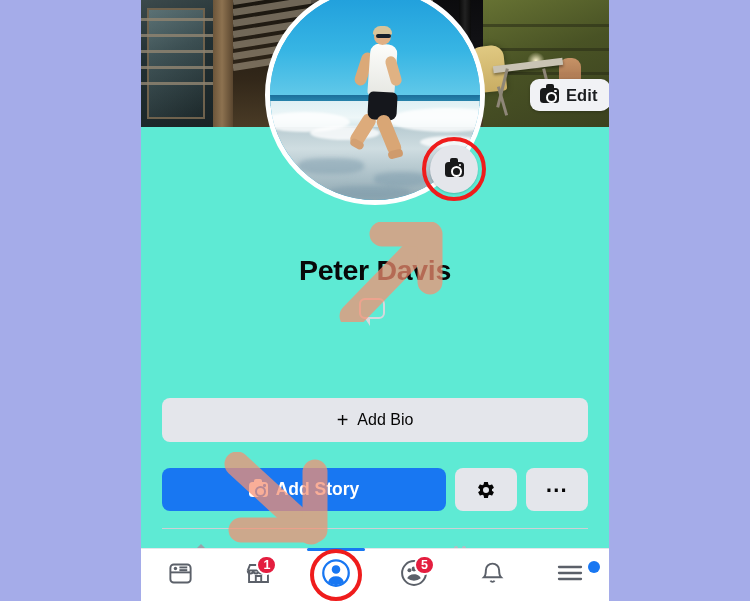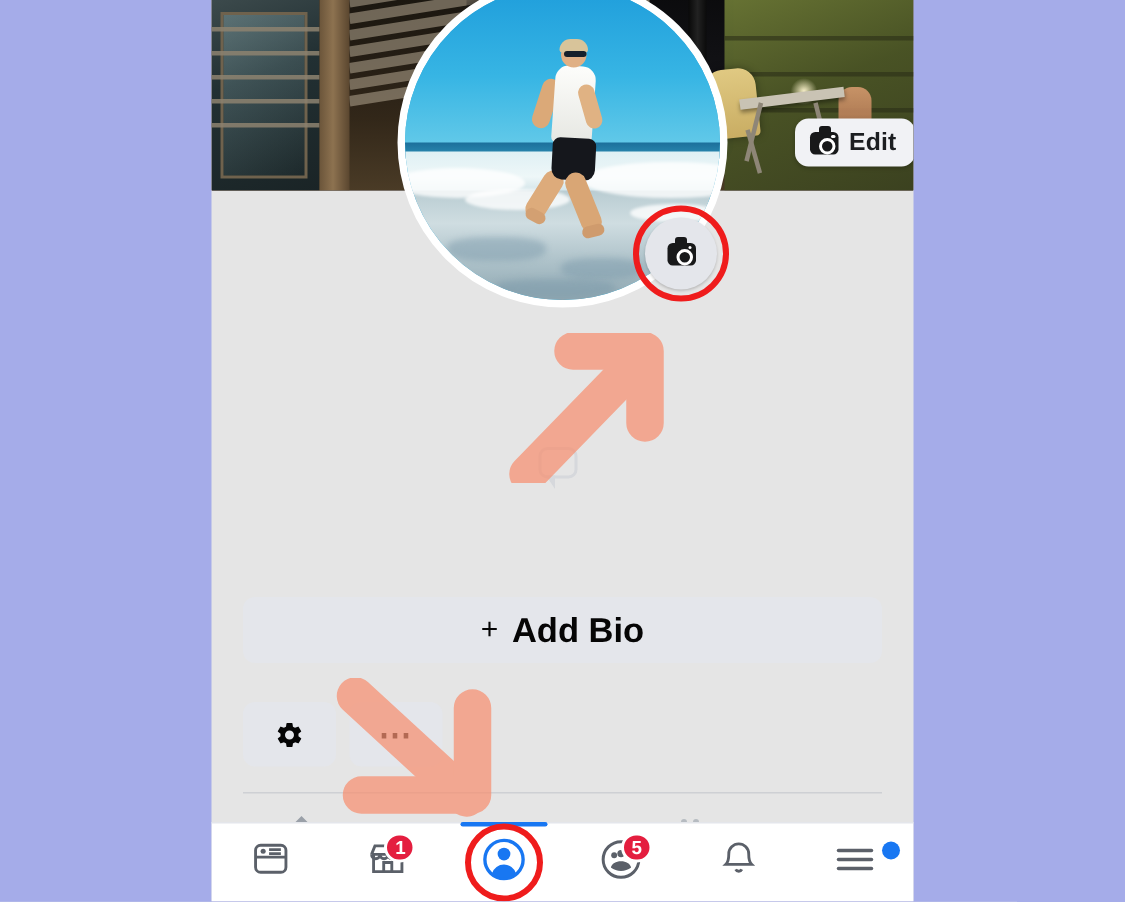--- a/index.html
+++ b/index.html
@@ -14,21 +14,21 @@
     position: relative;
     width: 750px; height: 601px;
     background: #a5ace9;
   }
 
   
   #phone {
     position: absolute;
     left: 141px; top: 0;
     width: 468px; height: 601px;
-    background: #e5e5e5;
+    background: #5eead4;
     overflow: hidden;
   }
 
   
   .cover {
     position: absolute;
     left: 0; top: 0;
     width: 468px; height: 127px;
     overflow: hidden;
     background: #2a2118;
@@ -301,21 +301,21 @@
   .btn-addbio {
     position: absolute; left: 21px; top: 398px;
     width: 426px; height: 44px;
     background: #e4e6eb; border-radius: 8px;
     display: flex; align-items: center; justify-content: center; gap: 9px;
     z-index: 4;
   }
   .btn-addbio .plus {
     font-size: 20px; font-weight: 500; color: #050505; line-height: 1;
   }
-  .btn-addbio .lbl { font-size: 23px; font-weight: 700; color: #050505; }
+  .btn-addbio .lbl { font-size: 16px; font-weight: 400; color: #050505; }
 
   .row-actions {
     position: absolute; left: 21px; top: 468px; width: 426px; height: 43px;
     display: flex; gap: 9px; z-index: 4;
   }
   .btn-story {
     flex: 1 1 auto;
     background: #1877f2; border-radius: 8px;
     display: flex; align-items: center; justify-content: center; gap: 8px;
   }
@@ -487,28 +487,35 @@
       </div>
 
       <div class="avatar-cam">
         <span class="cam">
             <span class="dot"></span>
           </span>
       </div>
       <div class="ring-red"></div>
     </div>
 
+    <div class="profile-name">Peter Davis</div>
     <div class="bubble-icon"></div>
 
     <div class="btn-addbio">
       <span class="plus">+</span>
       <span class="lbl">Add Bio</span>
     </div>
 
     <div class="row-actions">
+      <div class="btn-story">
+        <span class="cam white">
+            <span class="dot"></span>
+          </span>
+        <span class="lbl">Add Story</span>
+      </div>
       <div class="btn-square">
         <span class="gear">
           <svg width="20" height="20" viewBox="0 0 24 24" fill="#050505">
             <path d="M19.14 12.94a7.07 7.07 0 0 0 0-1.88l2.03-1.58a.5.5 0 0 0 .12-.64l-1.92-3.32a.5.5 0 0 0-.6-.22l-2.39.96a7.03 7.03 0 0 0-1.63-.94l-.36-2.54a.5.5 0 0 0-.5-.42h-3.84a.5.5 0 0 0-.49.42l-.36 2.54c-.59.24-1.13.56-1.63.94l-2.39-.96a.5.5 0 0 0-.6.22L2.7 8.84a.5.5 0 0 0 .12.64l2.03 1.58a7.07 7.07 0 0 0 0 1.88L2.82 14.5a.5.5 0 0 0-.12.64l1.92 3.32c.13.22.38.3.6.22l2.39-.96c.5.38 1.04.7 1.63.94l.36 2.54c.04.24.25.42.49.42h3.84c.25 0 .46-.18.5-.42l.36-2.54c.59-.24 1.13-.56 1.63-.94l2.39.96c.22.08.47 0 .6-.22l1.92-3.32a.5.5 0 0 0-.12-.64l-2.03-1.58zM12 15.6A3.6 3.6 0 1 1 12 8.4a3.6 3.6 0 0 1 0 7.2z"></path>
           </svg>
         </span>
       </div>
       <div class="btn-square">
         <span class="dots">⋯</span>
       </div>

